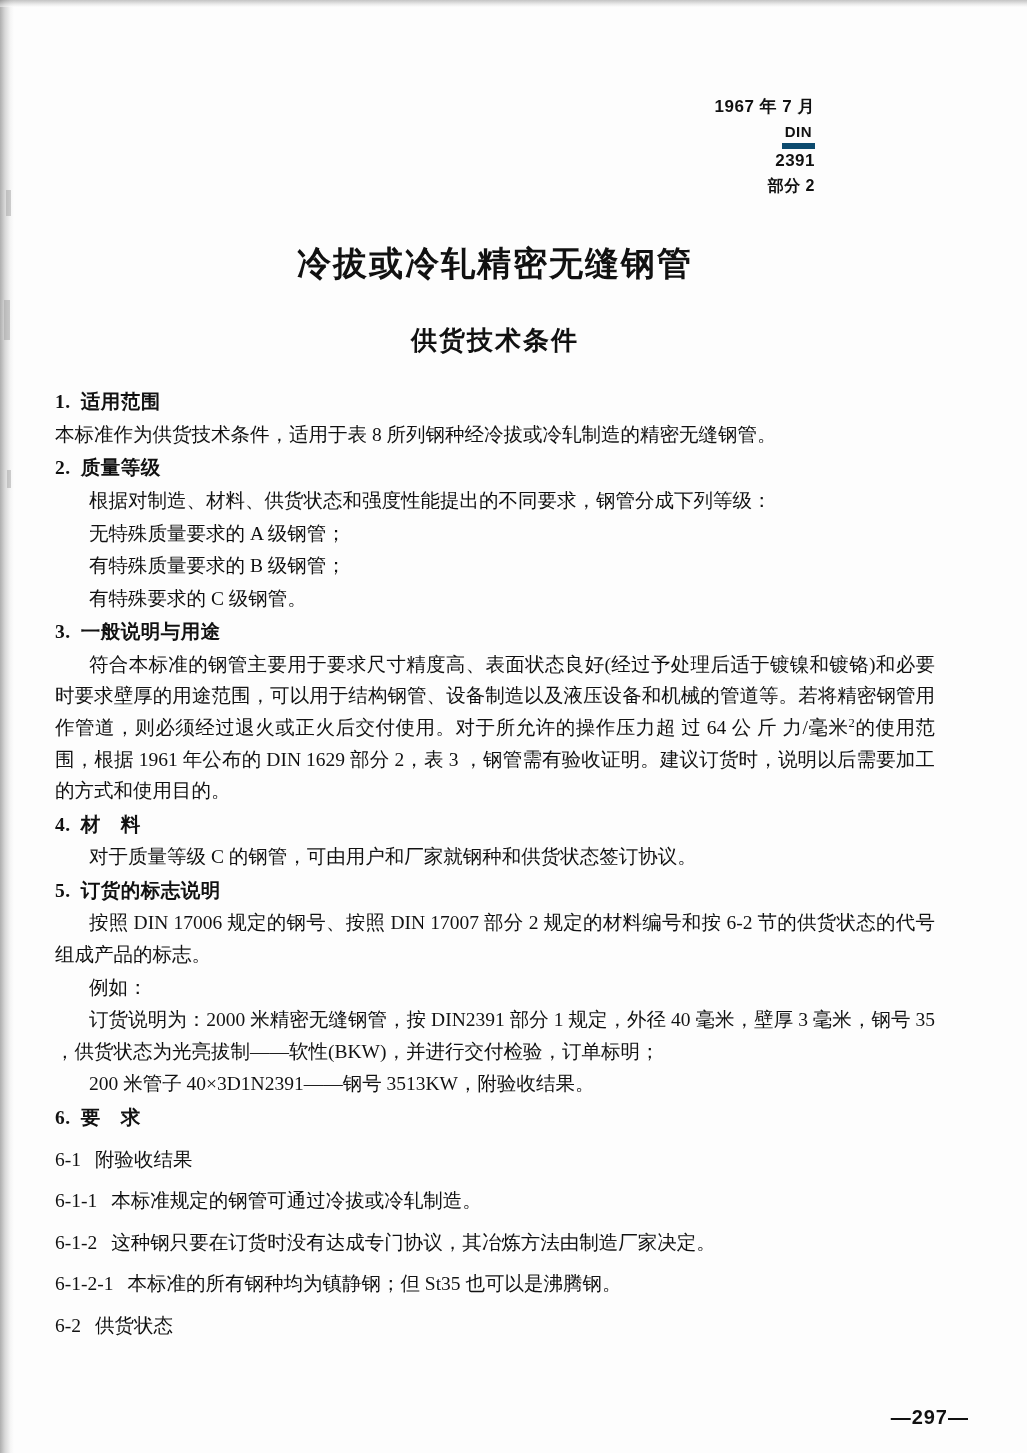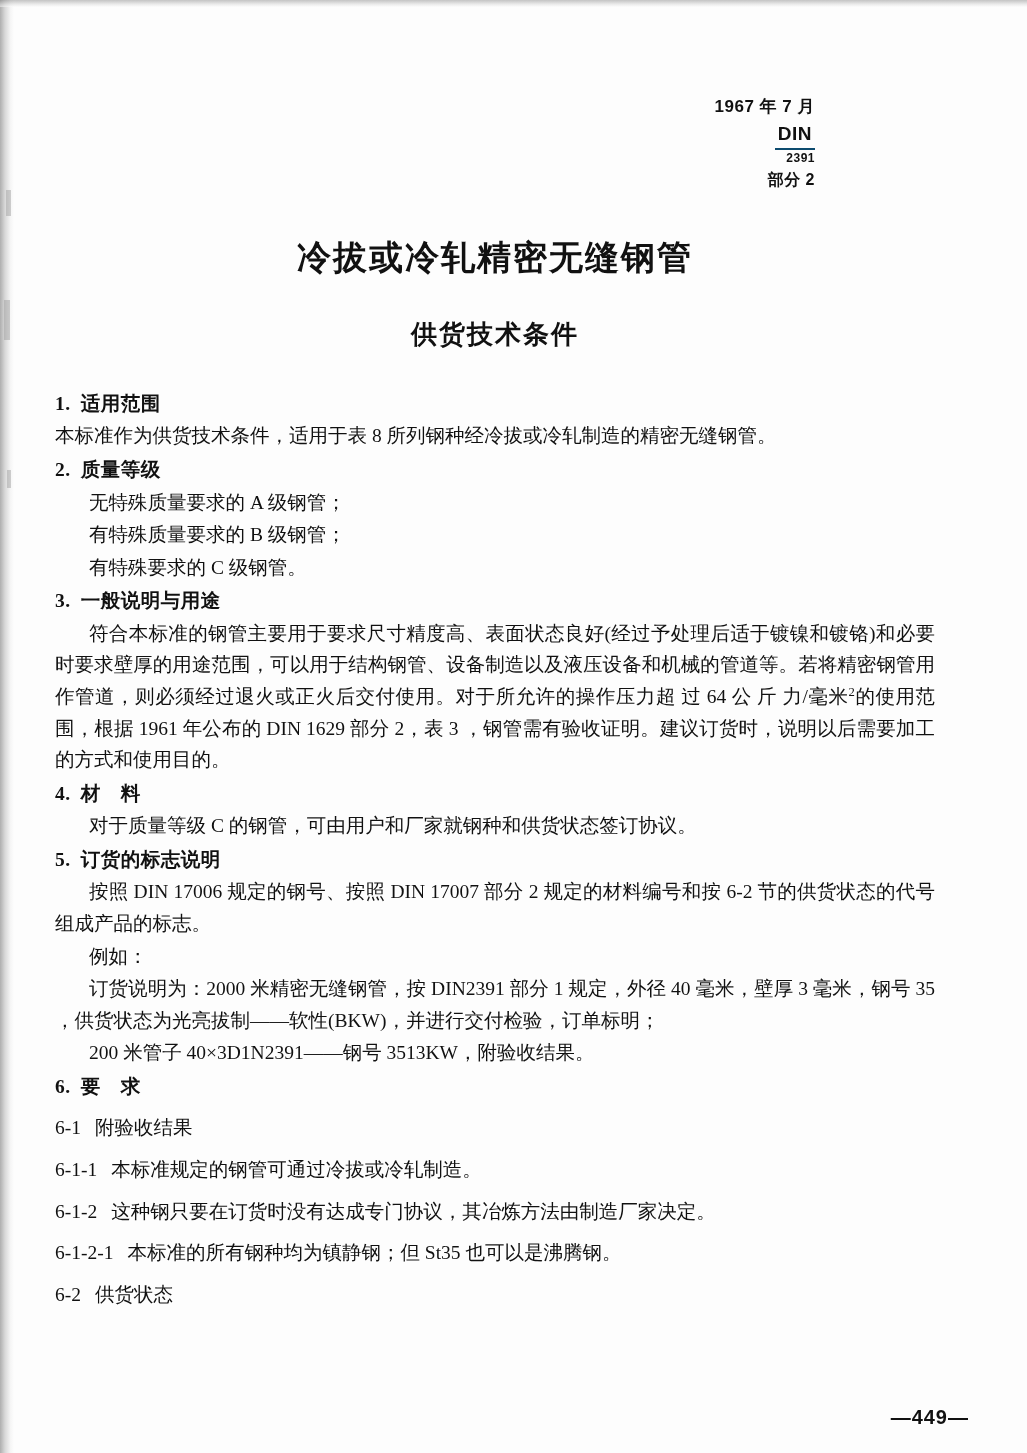--- a/index.html
+++ b/index.html
@@ -51,46 +51,46 @@
     padding-right: 120px;
     font-family: "Liberation Sans", "DejaVu Sans", sans-serif;
     font-weight: bold;
     line-height: 1.45;
     font-size: 17px;
     letter-spacing: .5px;
   }
   .header-date { font-size: 17px; }
   .header-din {
     display: inline-block;
-    border-bottom: 2px solid #0c4a6e;
+    border-bottom: 6px solid #0c4a6e;
     padding: 0 3px 1px 3px;
-    font-size: 19px;
-  }
-  .header-num { font-size: 12px; }
+    font-size: 15px;
+  }
+  .header-num { font-size: 17px; }
   .header-part { font-size: 16px; }
 
   h1.doc-title {
     margin: 44px 0 0 0;
     text-align: center;
     font-size: 34px;
     font-weight: bold;
     letter-spacing: 2px;
     font-family: "DejaVu Serif", "Liberation Serif", serif;
   }
   h2.doc-subtitle {
     margin: 36px 0 0 0;
     text-align: center;
     font-size: 26px;
     font-weight: bold;
     letter-spacing: 2px;
     font-family: Liberation Serif, serif;
   }
 
   .body-text {
-    margin-top: 36px;
+    margin-top: 28px;
     font-size: 19.5px;
     line-height: 1.62;
     text-align: justify;
   }
   .sec-head {
     font-weight: bold;
     font-size: 19.5px;
     margin-top: 2px;
     letter-spacing: .5px;
   }
@@ -144,20 +144,21 @@
     <div class="body-text">
 
       <div class="sec-head">
         <span class="num">1.</span><span>适用范围</span>
       </div>
       <div class="para">本标准作为供货技术条件，适用于表 8 所列钢种经冷拔或冷轧制造的精密无缝钢管。</div>
 
       <div class="sec-head">
         <span class="num">2.</span><span>质量等级</span>
       </div>
+      <div class="para indent1">根据对制造、材料、供货状态和强度性能提出的不同要求，钢管分成下列等级：</div>
       <div class="para indent2">无特殊质量要求的 A 级钢管；</div>
       <div class="para indent2">有特殊质量要求的 B 级钢管；</div>
       <div class="para indent2">有特殊要求的 C 级钢管。</div>
 
       <div class="sec-head">
         <span class="num">3.</span><span>一般说明与用途</span>
       </div>
       <div class="para indent1"><span>符合本标准的钢管主要用于要求尺寸精度高、表面状态良好(经过予处理后适于镀镍和镀铬)和必要时要求壁厚的用途范围，可以用于结构钢管、设备制造以及液压设备和机械的管道等。若将精密钢管用作管道，则必须经过退火或正火后交付使用。对于所允许的操作压力超 过 64 公 斤 力/毫米</span><sup class="sup">2</sup><span>的使用范围，根据 1961 年公布的 DIN 1629 部分 2，表 3 ，钢管需有验收证明。建议订货时，说明以后需要加工的方式和使用目的。</span></div>
 
       <div class="sec-head">
@@ -189,14 +190,14 @@
       <div class="sub-line">
         <span class="lbl">6-1-2-1</span><span>本标准的所有钢种均为镇静钢；但 St35 也可以是沸腾钢。</span>
       </div>
       <div class="sub-line">
         <span class="lbl">6-2</span><span>供货状态</span>
       </div>
 
     </div>
   </div>
 
-  <div class="page-number">—449—</div>
+  <div class="page-number">—297—</div>
 </div>
 
 </body></html>

